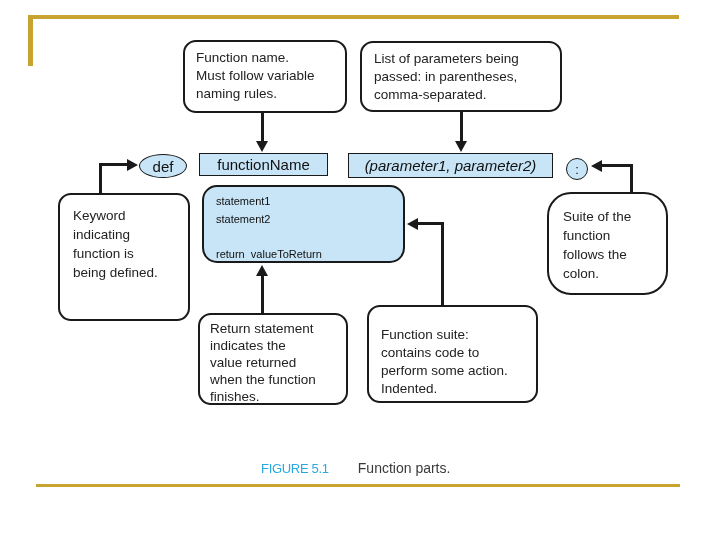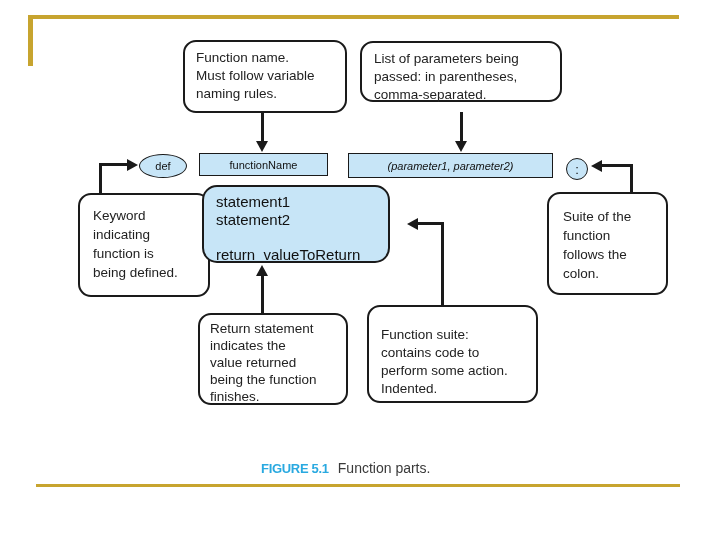--- a/index.html
+++ b/index.html
@@ -24,58 +24,58 @@
   .bottom-rule { position: absolute; left: 36px;  top: 484px; width: 644px; height: 3px; background: var(--gold); }
 
   
   .callout {
     position: absolute; background: #fff;
     border: 2px solid var(--line); border-radius: 13px;
     font-size: 13.5px; line-height: 18px; white-space: pre-line;
     color: var(--text);
   }
   .co-fn-name  { left: 183px; top: 40px;  width: 164px; height: 73px;  padding: 7px 12px 0 11px; }
-  .co-params   { left: 360px; top: 41px;  width: 202px; height: 61px;  padding: 7px 6px 0 12px; }
-  .co-keyword  { left: 58px;  top: 193px; width: 132px; height: 104px; padding: 11px 6px 0 13px; line-height: 19px; margin-left: 20px; }
-  .co-suite    { left: 547px; top: 192px; width: 121px; height: 103px; padding: 13px 4px 0 14px; line-height: 19px; }
+  .co-params   { left: 360px; top: 41px;  width: 202px; height: 71px;  padding: 7px 6px 0 12px; }
+  .co-keyword  { left: 58px;  top: 193px; width: 132px; height: 128px; padding: 11px 6px 0 13px; line-height: 19px; }
+  .co-suite    { left: 547px; top: 192px; width: 121px; height: 103px; padding: 13px 4px 0 14px; line-height: 19px; border-radius: 24px; }
   .co-return   { left: 198px; top: 313px; width: 150px; height: 92px;  padding: 5px 4px 0 10px;  line-height: 17px; }
   .co-fnsuite  { left: 367px; top: 305px; width: 171px; height: 98px;  padding: 19px 6px 0 12px;  line-height: 18px; }
 
   
   .token {
     position: absolute; background: var(--box-fill);
     border: 1.5px solid var(--line);
     display: flex; align-items: center; justify-content: center;
-    font-size: 11px; color: #111;
+    font-size: 15px; color: #111;
   }
   .tk-def     { left: 139px; top: 154px; width: 48px;  height: 24px; border-radius: 50%; }
   .tk-fnname  { left: 199px; top: 153px; width: 129px; height: 23px; }
   .tk-params  { left: 348px; top: 153px; width: 205px; height: 25px; font-style: italic; }
   .tk-colon   { left: 566px; top: 158px; width: 22px;  height: 22px; border-radius: 50%; font-size: 13px; }
 
   
   .code-block {
-    position: absolute; left: 202px; top: 185px; width: 188px; height: 78px;
+    position: absolute; left: 202px; top: 185px; width: 203px; height: 78px;
     background: var(--box-fill); border: 2px solid var(--line); border-radius: 15px;
-    padding: 6px 0 0 12px; font-size: 15px; line-height: 17.5px;
+    padding: 6px 0 0 12px; font-size: 11px; line-height: 17.5px;
     white-space: pre-wrap; color: #111;
   }
 
   
   .seg { position: absolute; background: var(--line); }
   .tri { position: absolute; width: 0; height: 0; }
   .tri-down  { border-left: 6px solid transparent; border-right: 6px solid transparent; border-top: 11px solid var(--line); }
   .tri-up    { border-left: 6px solid transparent; border-right: 6px solid transparent; border-bottom: 11px solid var(--line); }
   .tri-left  { border-top: 6px solid transparent; border-bottom: 6px solid transparent; border-right: 11px solid var(--line); }
   .tri-right { border-top: 6px solid transparent; border-bottom: 6px solid transparent; border-left: 11px solid var(--line); }
 
   
   .caption { position: absolute; left: 261px; top: 460px; font-size: 14px; }
-  .cap-label { color: var(--caption-blue); font-weight: bold; font-size: 13px; letter-spacing: -0.3px; margin-right: 9px; }
-  .cap-text  { color: #3a3a3a; }
+  .cap-label { color: var(--caption-blue); font-weight: normal; font-size: 13px; letter-spacing: -0.3px; margin-right: 9px; }
+  .cap-text  { color: #3a3a3a; margin-left: 20px; }
 </style>
 </head>
 <body>
 
 <div class="slide">
 
   <div class="top-rule"></div>
   <div class="corner-bracket"></div>
   <div class="bottom-rule"></div>
 
@@ -89,21 +89,21 @@
 indicating
 function is
 being defined.</div>
   <div class="callout co-suite">Suite of the
 function
 follows the
 colon.</div>
   <div class="callout co-return">Return statement
 indicates the
 value returned
-being the function
+when the function
 finishes.</div>
   <div class="callout co-fnsuite">Function suite:
 contains code to
 perform some action.
 Indented.</div>
 
   <div class="token tk-def">def</div>
   <div class="token tk-fnname">functionName</div>
   <div class="token tk-params">(parameter1, parameter2)</div>
   <div class="token tk-colon">:</div>

